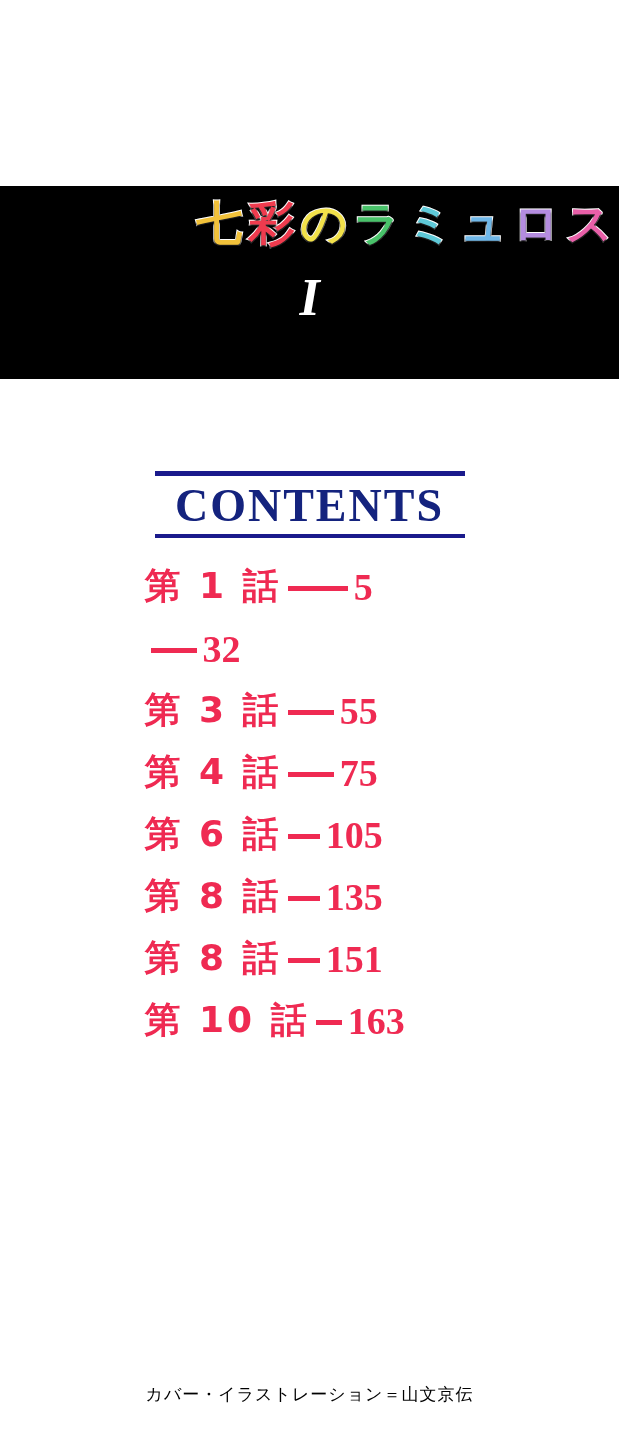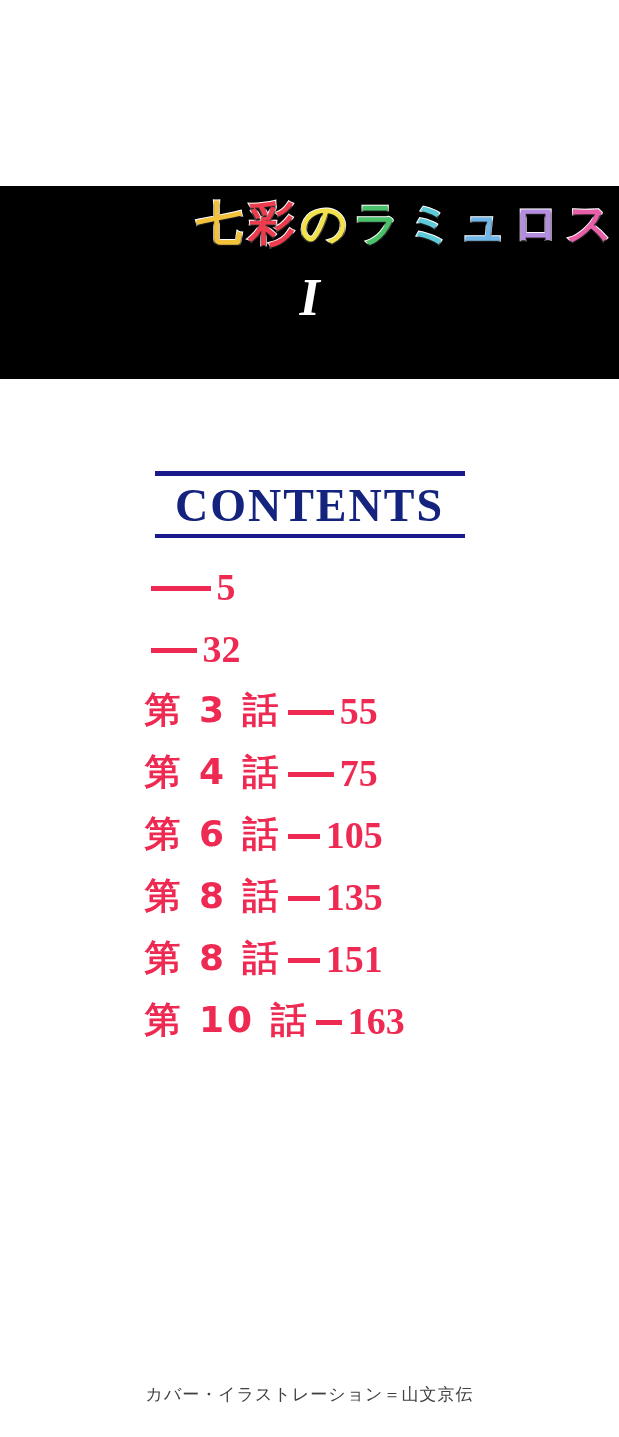--- a/index.html
+++ b/index.html
@@ -121,38 +121,39 @@
 
   
   .credit {
     position: absolute;
     left: 0;
     top: 1383px;
     width: 619px;
     text-align: center;
     font-family: "DejaVu Sans", sans-serif;
     font-size: 17px;
-    color: #404040;
+    color: #000000;
     letter-spacing: 1px;
   }
 </style>
 </head>
 <body>
 
 <div class="banner">
   <div class="banner-title"><span style="color: rgb(242, 194, 58);">七</span><span style="color: rgb(239, 59, 78);">彩</span><span style="color: rgb(242, 225, 74);">の</span><span style="color: rgb(73, 194, 106);">ラ</span><span style="color: rgb(94, 201, 216);">ミ</span><span style="color: rgb(111, 183, 232);">ュ</span><span style="color: rgb(180, 140, 224);">ロ</span><span style="color: rgb(232, 95, 168);">ス</span></div>
   <div class="banner-volume">I</div>
 </div>
 
 <div class="contents-wrap">
   <div class="contents-head">
     <span class="ch-text">CONTENTS</span>
   </div>
   <div class="toc">
       <div class="toc-row">
+        <span class="toc-label">第 1 話</span>
         <span class="toc-dash" style="width: 60px;"></span>
         <span class="toc-page">5</span>
       </div>
       <div class="toc-row">
         <span class="toc-dash" style="width: 46px;"></span>
         <span class="toc-page">32</span>
       </div>
       <div class="toc-row">
         <span class="toc-label">第 3 話</span>
         <span class="toc-dash" style="width: 46px;"></span>

